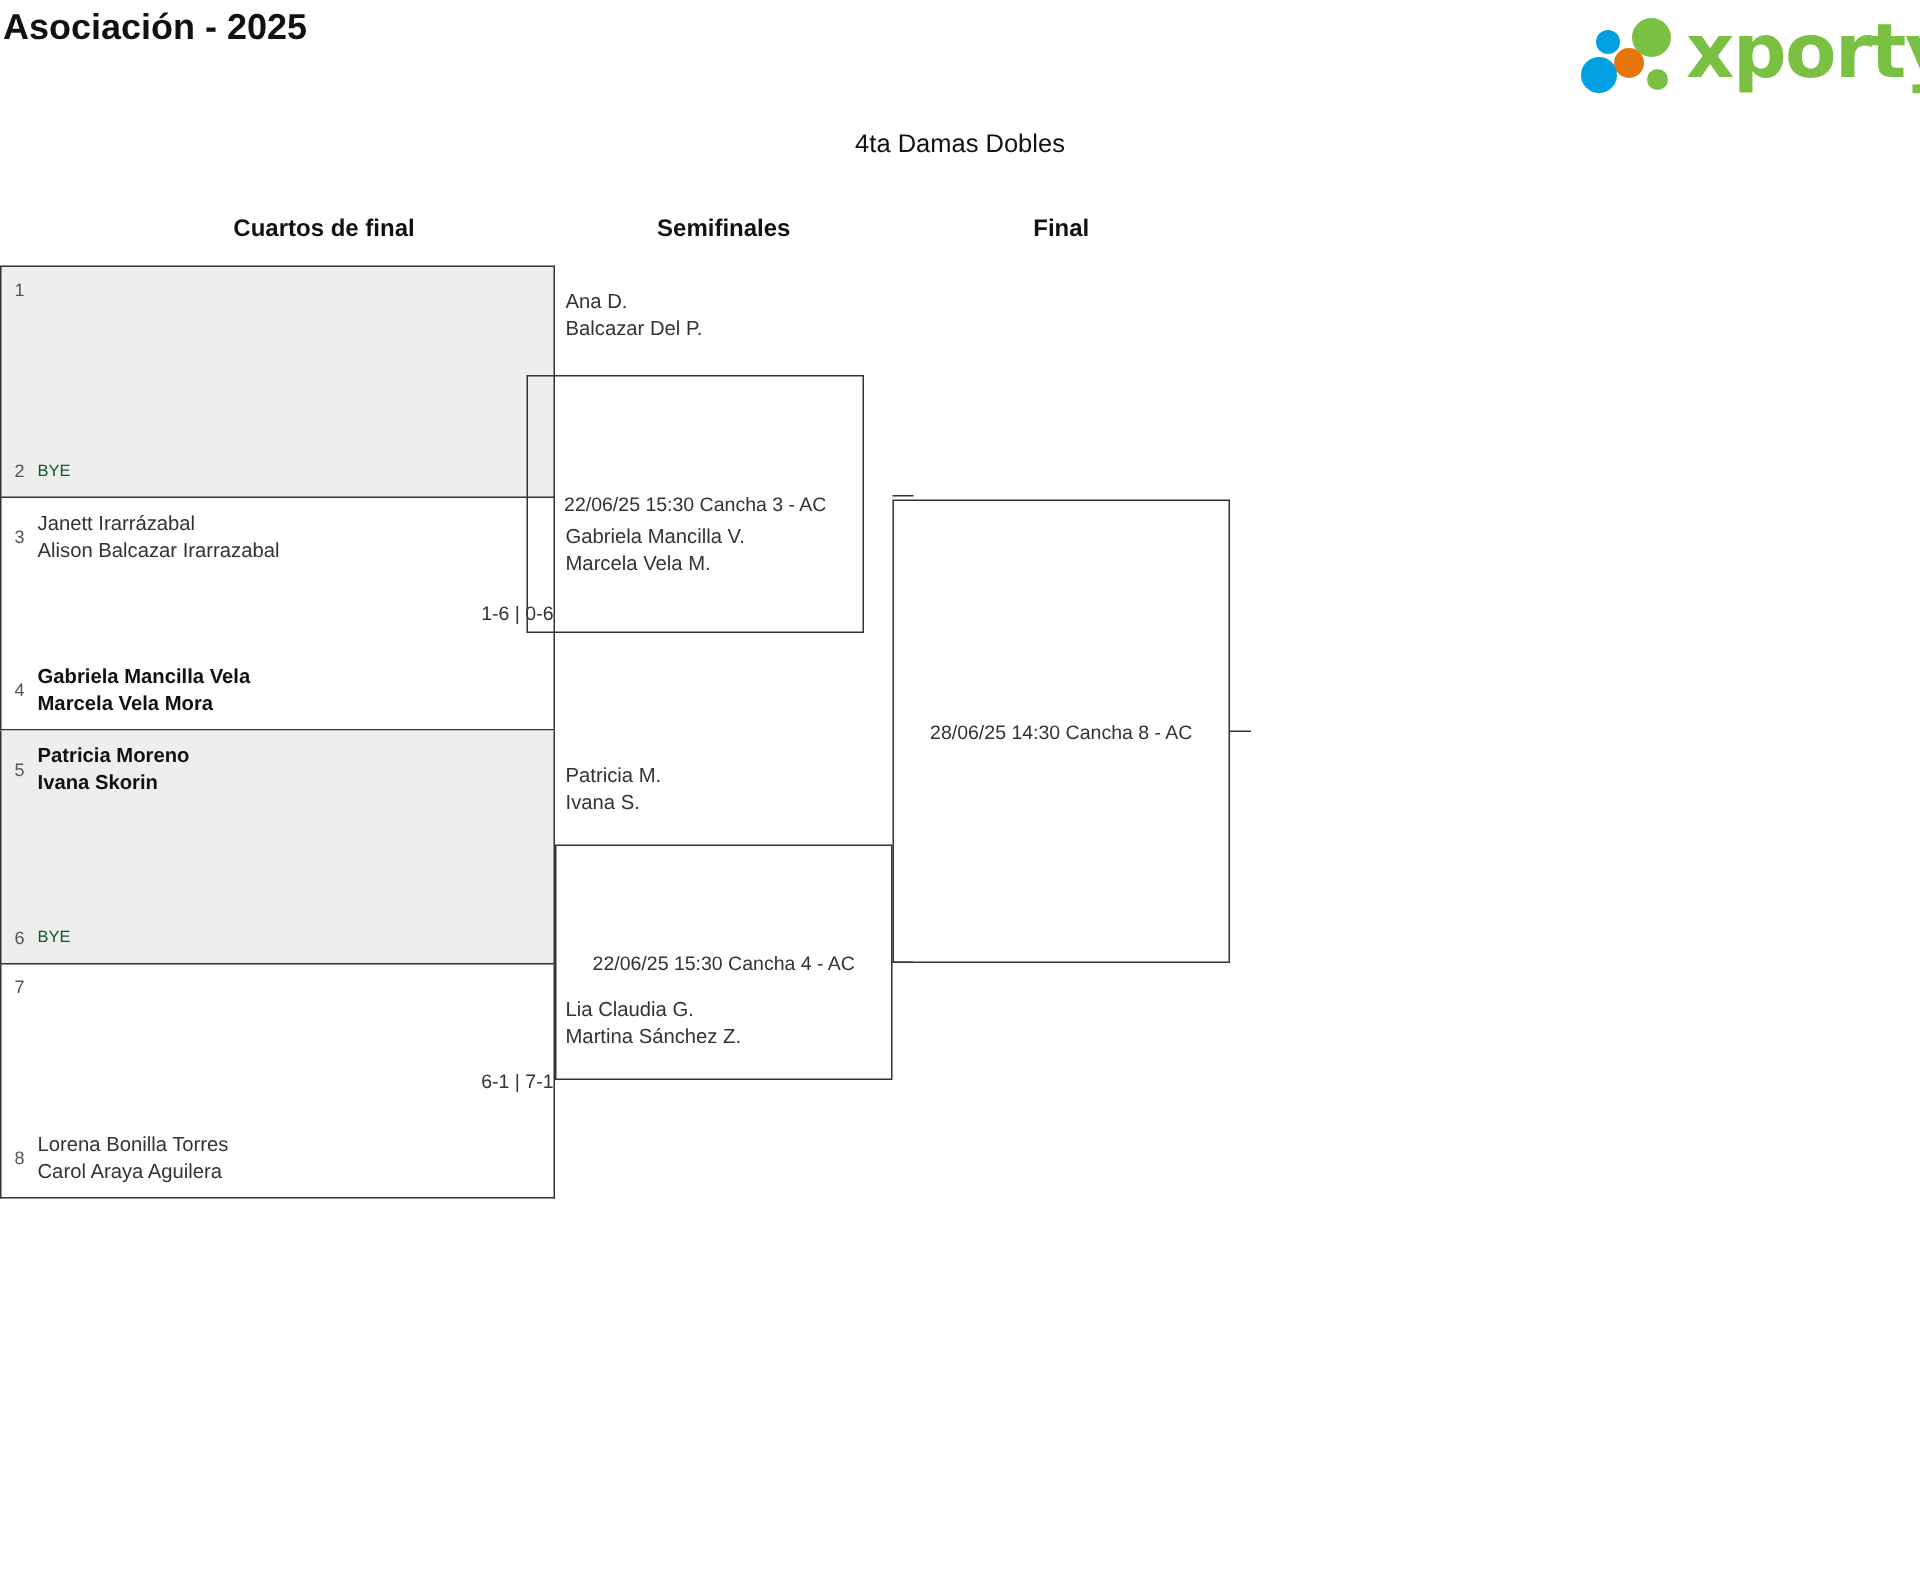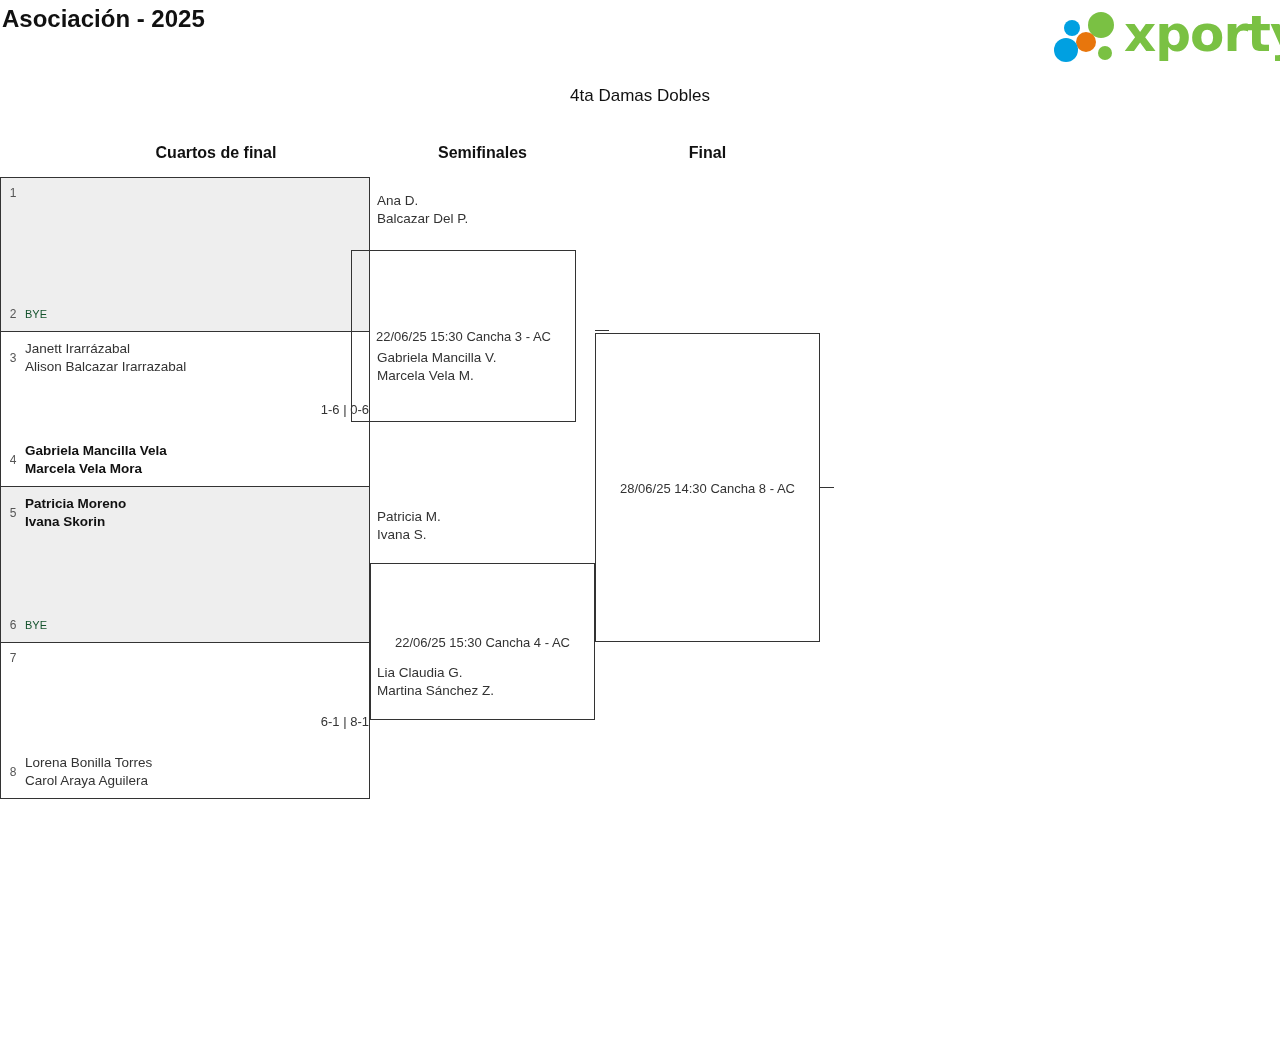--- a/index.html
+++ b/index.html
@@ -259,21 +259,21 @@
     <div class="qf-team top">
       <span class="seed">7</span>
     </div>
     <div class="qf-team bottom">
       <span class="seed">8</span>
       <span class="players">
         <span class="pl">Lorena Bonilla Torres</span>
         <span class="pl">Carol Araya Aguilera</span>
       </span>
     </div>
-    <div class="qf-score">6-1 | 8-1</div>
+    <div class="qf-score">6-1 | 7-1</div>
   </div>
 
   <div class="mbox" style="left:351px; top:250px; width:225px; height:172px;">
     <div class="mbox-meta">22/06/25 15:30 Cancha 3 - AC</div>
   </div>
   <div class="adv" style="left:377px; top:192px;">
     <span class="pl">Ana D.</span>
     <span class="pl">Balcazar Del P.</span>
   </div>
   <div class="adv" style="left:377px; top:349px;">

